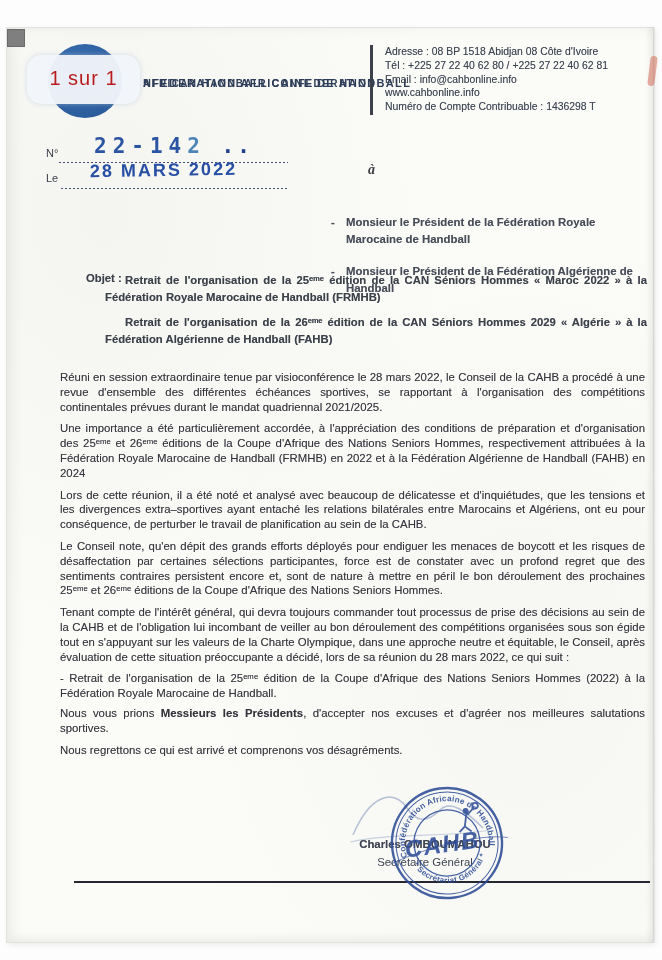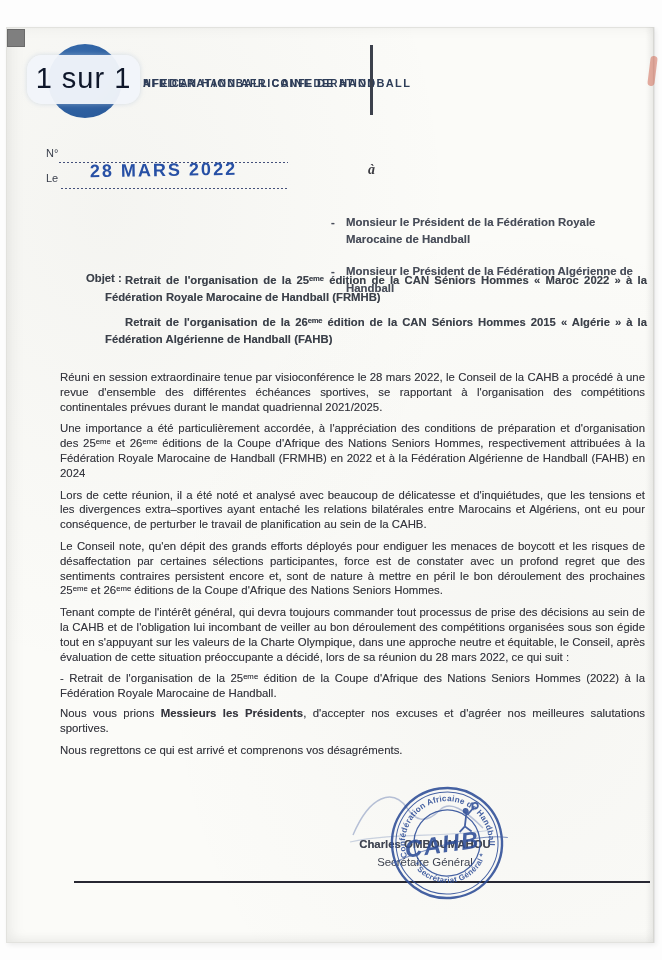--- a/index.html
+++ b/index.html
@@ -23,21 +23,21 @@
     background:linear-gradient(to right, rgba(0,0,0,0), rgba(0,0,0,0.06)); }
   .red-mark { position:absolute; left:649px; top:56px; width:7px; height:30px;
     background:#cf5f49; opacity:.5; border-radius:4px; transform:rotate(7deg); }
   .corner-handle { position:absolute; left:7px; top:29px; width:18px; height:18px;
     background:#7f7f7f; border:1px solid #6a6a6a; }
 
   
   .logo-circle { position:absolute; left:48px; top:44px; width:74px; height:74px; border-radius:50%;
     background:radial-gradient(circle at 40% 35%, #3b70b1, #2b5c9c 75%); z-index:5; }
   .pill { position:absolute; left:27px; top:55px; width:113px; height:49px; border-radius:15px;
-    background:rgba(241,245,250,0.96); color:#0f172a; font-size:29px; line-height:47px;
+    background:rgba(241,245,250,0.96); color:#b91c1c; font-size:20px; line-height:47px;
     text-align:center; z-index:6; letter-spacing:1px;
     box-shadow:0 0 5px rgba(180,195,215,0.55); }
   .org-line1 { position:absolute; left:143px; top:77px; font-size:11px; font-weight:700;
     letter-spacing:1.35px; color:#2e3d58; white-space:nowrap; }
   .org-line2 { position:absolute; left:143px; top:78px; font-size:10px; font-weight:700;
     letter-spacing:1.35px; color:#2e3d58; white-space:nowrap; }
   .hdr-divider { position:absolute; left:370px; top:45px; width:2.5px; height:70px; background:#3c414c; }
   .address { position:absolute; left:385px; top:45px; width:264px; font-size:10.4px;
     line-height:13.8px; color:#3c4350; text-shadow:0 0 .4px rgba(40,50,70,.4); }
 
@@ -103,37 +103,45 @@
   <div class="photo"></div>
   <div class="edge-shade"></div>
   <div class="red-mark"></div>
   <div class="corner-handle"></div>
 
   <div class="logo-circle"></div>
   <div class="pill">1 sur 1</div>
   <div class="org-line1">NFEDERATION AFRICAINE DE HANDBALL</div>
   <div class="org-line2">AFRICAN HANDBALL CONFEDERATION</div>
   <div class="hdr-divider"></div>
+  <div class="address">
+    <div>Adresse : 08 BP 1518 Abidjan 08 Côte d'Ivoire</div>
+    <div>Tél : +225 27 22 40 62 80 / +225 27 22 40 62 81</div>
+    <div>Email : info@cahbonline.info</div>
+    <div>www.cahbonline.info</div>
+    <div>Numéro de Compte Contribuable : 1436298 T</div>
+  </div>
 
   <div class="ref-label num-label">N°</div>
+  <div class="stamp-num"><span>22-14</span><span class="last">2</span><span class="dots"> ..</span></div>
   <div class="dotline dotline1"></div>
   <div class="ref-label date-label">Le</div>
   <div class="stamp-date">28 MARS 2022</div>
   <div class="dotline dotline2"></div>
 
   <div class="to-symbol">à</div>
   <ul class="recipients">
     <li>Monsieur le Président de la Fédération Royale Marocaine de Handball</li>
     <li>Monsieur le Président de la Fédération Algérienne de Handball</li>
   </ul>
 
   <div class="objet-label"><span class="u">Objet</span><span> :</span></div>
   <div class="objet-content">
     <p>Retrait de l'organisation de la 25ᵉᵐᵉ édition de la CAN Séniors Hommes « Maroc 2022 » à la Fédération Royale Marocaine de Handball (FRMHB)</p>
-    <p>Retrait de l'organisation de la 26ᵉᵐᵉ édition de la CAN Séniors Hommes 2015 « Algérie » à la Fédération Algérienne de Handball (FAHB)</p>
+    <p>Retrait de l'organisation de la 26ᵉᵐᵉ édition de la CAN Séniors Hommes 2029 « Algérie » à la Fédération Algérienne de Handball (FAHB)</p>
   </div>
 
   <div class="letter-body">
     <p class="para">Réuni en session extraordinaire tenue par visioconférence le 28 mars 2022, le Conseil de la CAHB a procédé à une revue d'ensemble des différentes échéances sportives, se rapportant à l'organisation des compétitions continentales prévues durant le mandat quadriennal 2021/2025.</p>
     <p class="para">Une importance a été particulièrement accordée, à l'appréciation des conditions de préparation et d'organisation des 25ᵉᵐᵉ et 26ᵉᵐᵉ éditions de la Coupe d'Afrique des Nations Seniors Hommes, respectivement attribuées à la Fédération Royale Marocaine de Handball (FRMHB) en 2022 et à la Fédération Algérienne de Handball (FAHB) en 2024</p>
     <p class="para">Lors de cette réunion, il a été noté et analysé avec beaucoup de délicatesse et d'inquiétudes, que les tensions et les divergences extra–sportives ayant entaché les relations bilatérales entre Marocains et Algériens, ont eu pour conséquence, de perturber le travail de planification au sein de la CAHB.</p>
     <p class="para">Le Conseil note, qu'en dépit des grands efforts déployés pour endiguer les menaces de boycott et les risques de désaffectation par certaines sélections participantes, force est de constater avec un profond regret que des sentiments contraires persistent encore et, sont de nature à mettre en péril le bon déroulement des prochaines 25ᵉᵐᵉ et 26ᵉᵐᵉ éditions de la Coupe d'Afrique des Nations Seniors Hommes.</p>
     <p class="para">Tenant compte de l'intérêt général, qui devra toujours commander tout processus de prise des décisions au sein de la CAHB et de l'obligation lui incombant de veiller au bon déroulement des compétitions organisées sous son égide tout en s'appuyant sur les valeurs de la Charte Olympique, dans une approche neutre et équitable, le Conseil, après évaluation de cette situation préoccupante a décidé, lors de sa réunion du 28 mars 2022, ce qui suit :</p>
     <p class="decision">- Retrait de l'organisation de la 25ᵉᵐᵉ édition de la Coupe d'Afrique des Nations Seniors Hommes (2022) à la Fédération Royale Marocaine de Handball.</p>
     <p class="para"><span>Nous vous prions </span><span class="bold">Messieurs les Présidents</span><span>, d'accepter nos excuses et d'agréer nos meilleures salutations sportives.</span></p>

